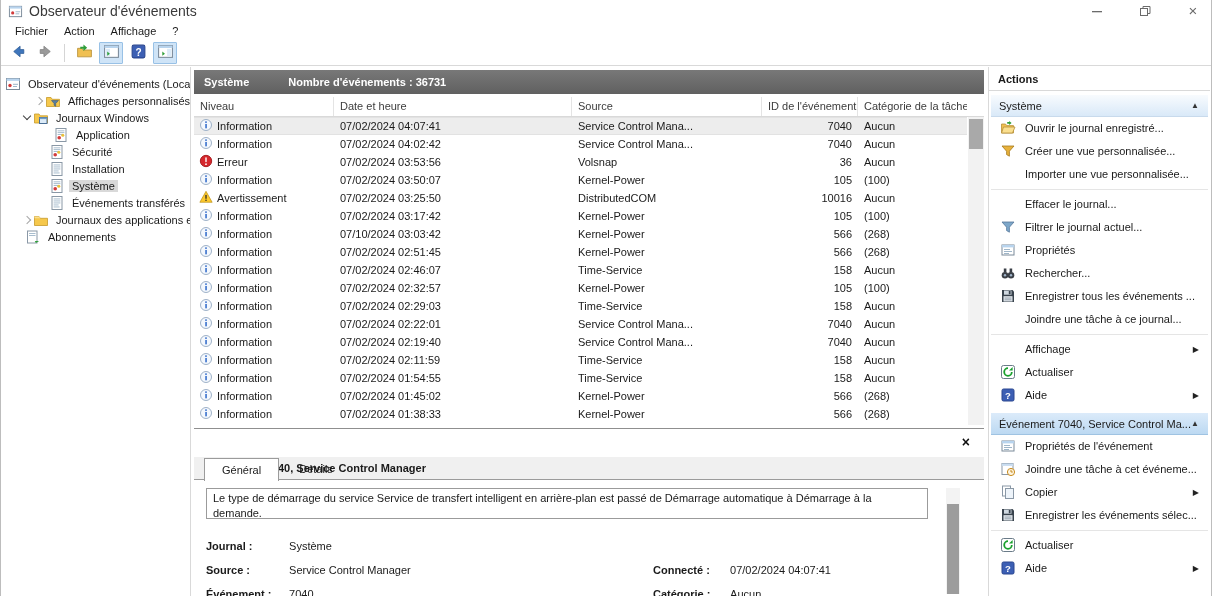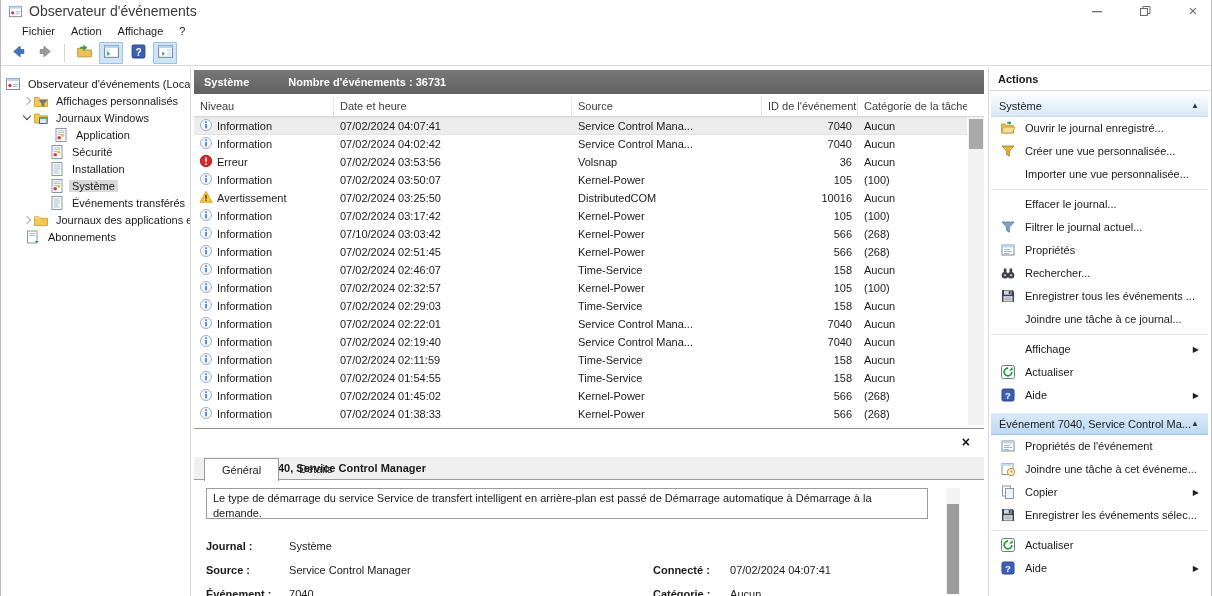--- a/index.html
+++ b/index.html
@@ -13,21 +13,21 @@
 
   
   .titlebar { position:absolute; top:0; left:0; right:0; height:22px; background:#ffffff; display:flex; align-items:center; }
   .titlebar .app-ico { width:15px; height:15px; margin:0 6px 0 7px; }
   .titlebar .t-title { color:#3a3a3a; font-size:14px; }
   .win-controls { position:absolute; right:10px; top:0; height:22px; display:flex; align-items:center; gap:32px; }
   .wc { width:16px; height:16px; display:flex; align-items:center; justify-content:center; color:#6b6b6b; cursor:default; }
   .wc-close { font-size:15px; line-height:14px; }
 
   
-  .menubar { position:absolute; top:22px; left:9px; right:0; height:18px; background:#fff; display:flex; align-items:center; padding-left:4px; }
+  .menubar { position:absolute; top:22px; left:2px; right:0; height:18px; background:#fff; display:flex; align-items:center; padding-left:4px; }
   .menu-item { padding:1px 8px; color:#1a1a1a; }
 
   
   .toolbar { position:absolute; top:40px; left:0; right:0; height:26px; background:#fff; border-bottom:1px solid #d9d9d9; display:flex; align-items:center; padding-left:5px; gap:3px; }
   .tb-btn { width:24px; height:22px; display:flex; align-items:center; justify-content:center; border:1px solid transparent; border-radius:1px; }
   .tb-btn.toggled { background:#cfe4f7; border-color:#98c1e6; }
   .tb-sep { width:1px; height:18px; background:#d5d5d5; margin:0 4px; }
   .tb-btn svg { width:17px; height:17px; }
 
   
@@ -179,21 +179,21 @@
       <div class="tree-row" style="padding-left: 4px;">
         <span class="tree-ico"><svg viewBox="0 0 16 16">
             <rect x="1.5" y="2.5" width="13" height="11" fill="#fff" stroke="#7a8a99"></rect>
             <rect x="1.5" y="2.5" width="13" height="2.4" fill="#b8d4ee"></rect>
             <circle cx="5" cy="9.5" r="1.7" fill="#d23b3b"></circle>
             <rect x="8" y="7.8" width="5" height="1" fill="#9fb6c9"></rect>
             <rect x="8" y="10" width="4" height="1" fill="#9fb6c9"></rect>
           </svg></span>
         <span class="tree-label">Observateur d'événements (Loca</span>
       </div>
-      <div class="tree-row" style="padding-left: 20px;">
+      <div class="tree-row" style="padding-left: 32px;">
         <span class="chev-slot">
           <span class="chev"></span>
         </span>
         <span class="tree-ico"><svg viewBox="0 0 16 16">
             <path d="M1.5 4.5h4.5l1.3 1.8h7.2v7.2H1.5z" fill="#f6c84c" stroke="#c79a2a" stroke-width="0.8"></path>
             <path d="M6.5 7.5h7l-2.8 3v2.8l-1.6-1V10.5z" fill="#5b7d9e" stroke="#3d5a78" stroke-width="0.6"></path>
           </svg></span>
         <span class="tree-label">Affichages personnalisés</span>
       </div>
       <div class="tree-row" style="padding-left: 20px;">

